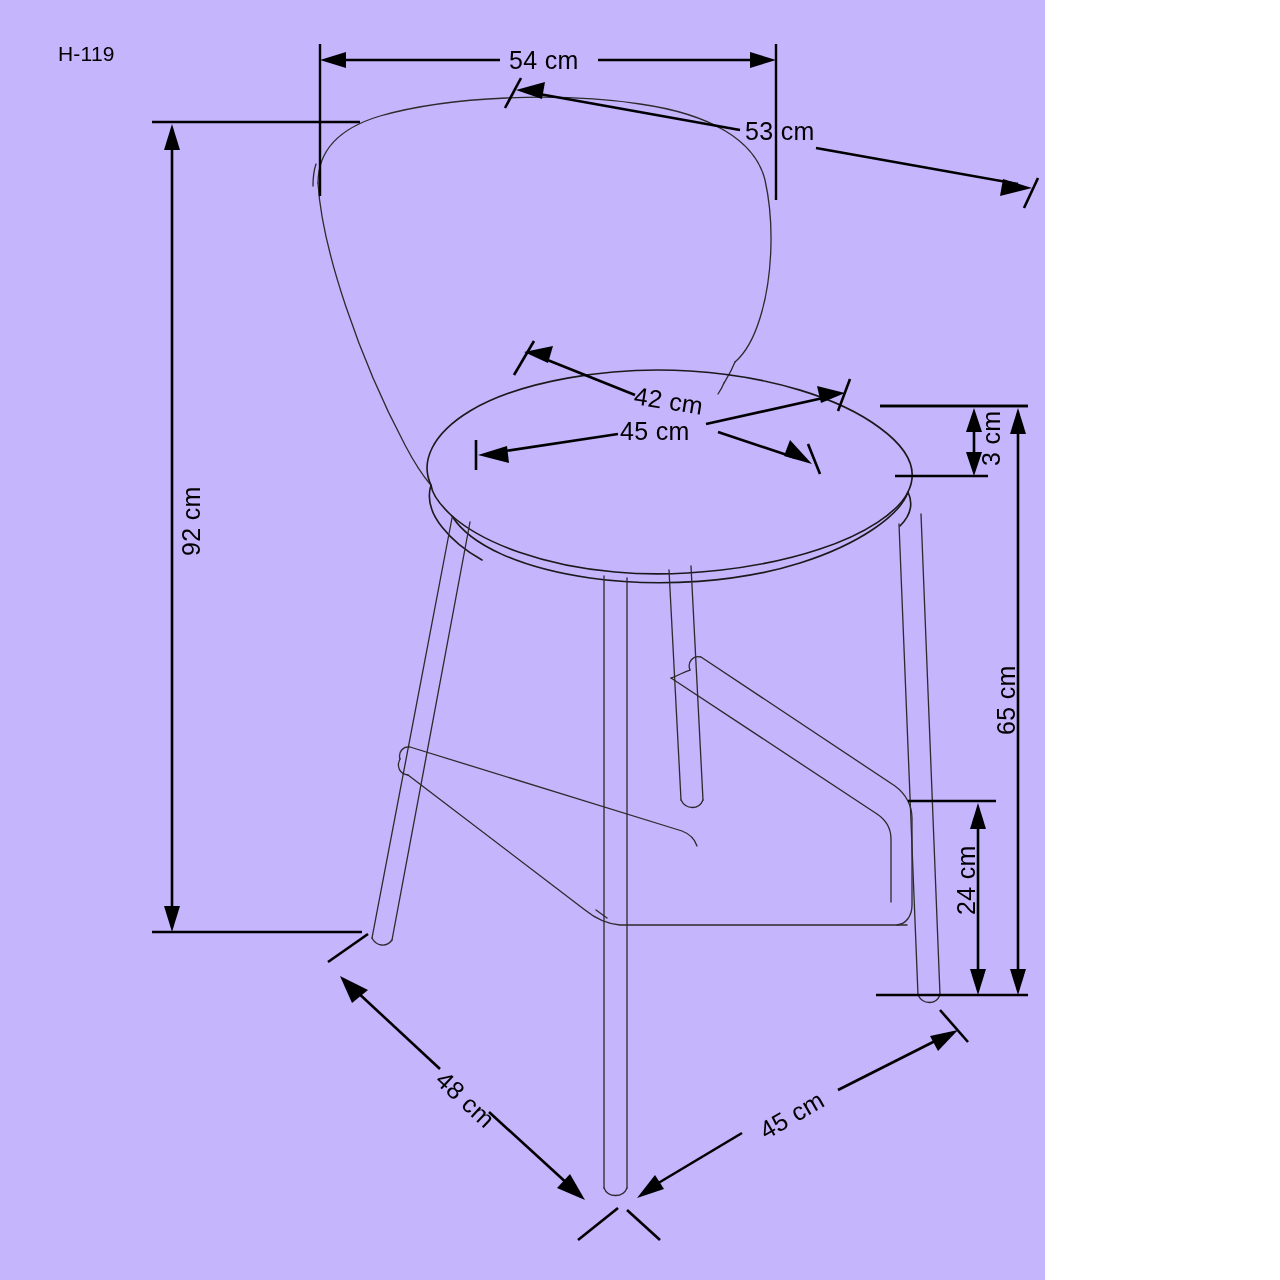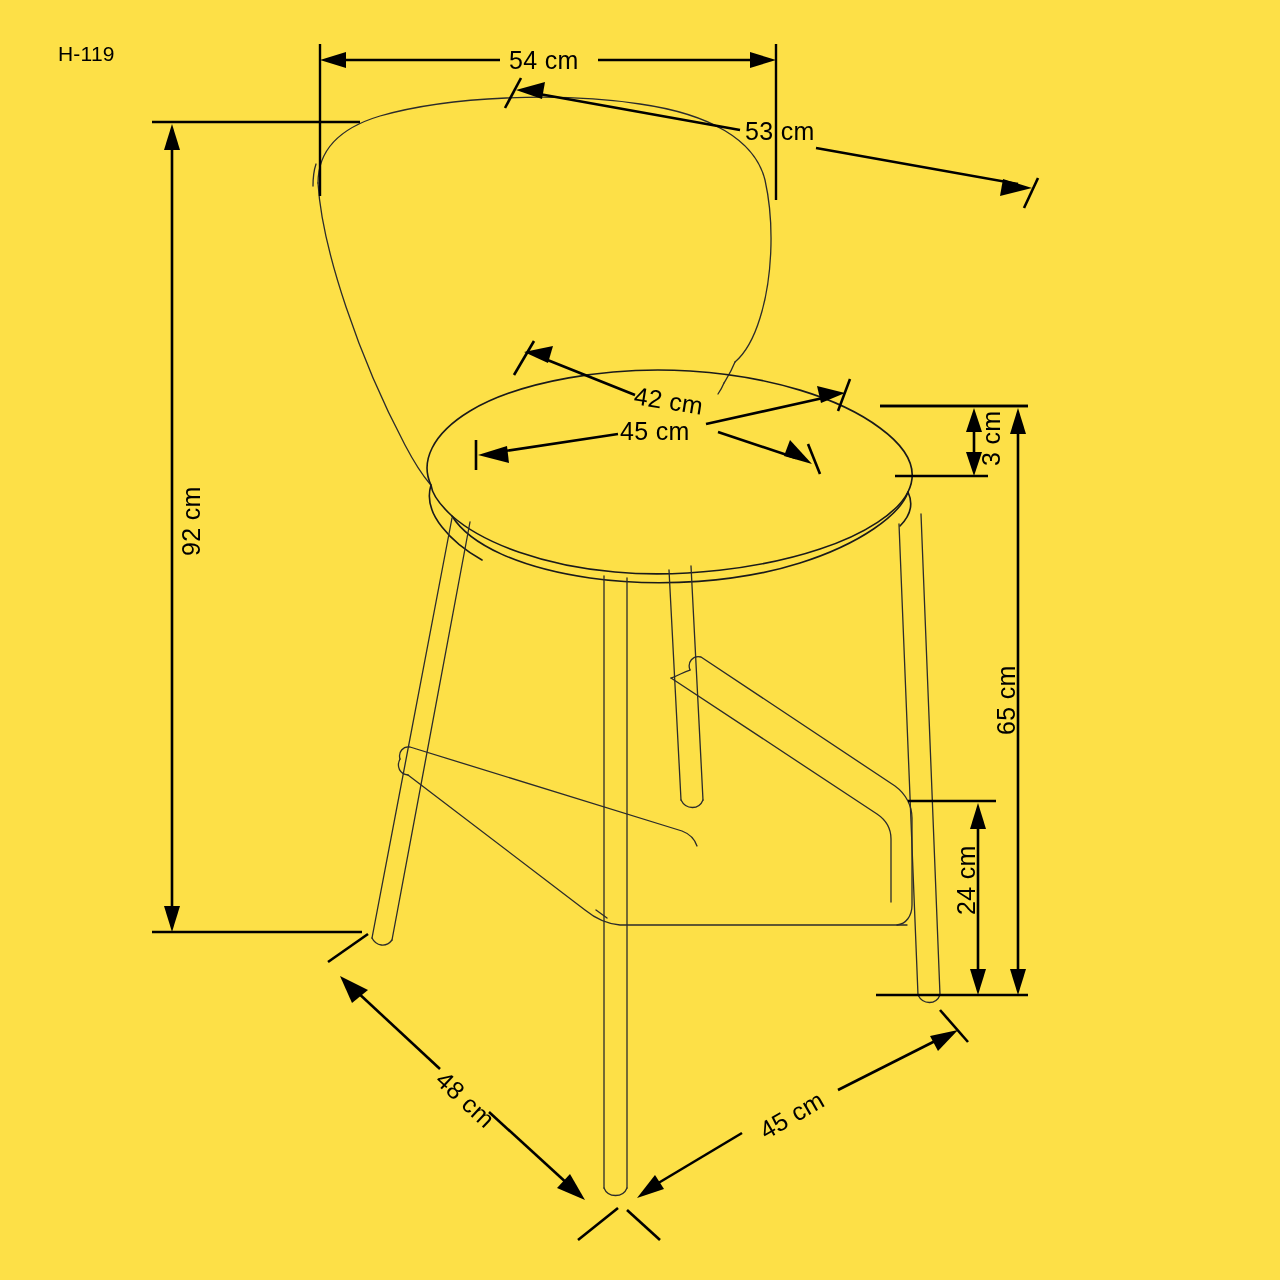--- a/index.html
+++ b/index.html
@@ -2,25 +2,26 @@
 <html><head>
 <meta charset="utf-8">
 <style>
   html, body {
     margin: 0;
     padding: 0;
     background: #ffffff;
   }
   #page {
     position: relative;
-    width: 1280px;
+    width: 1027px;
     height: 1280px;
-    background: #fde047;
+    background: #c4b5fd;
     font-family: "Liberation Sans", sans-serif;
     overflow: hidden;
+    padding-left: 18px;
   }
   #drawing {
     position: absolute;
     left: 0;
     top: 0;
     width: 1280px;
     height: 1280px;
   }
   .model-code {
     position: absolute;

